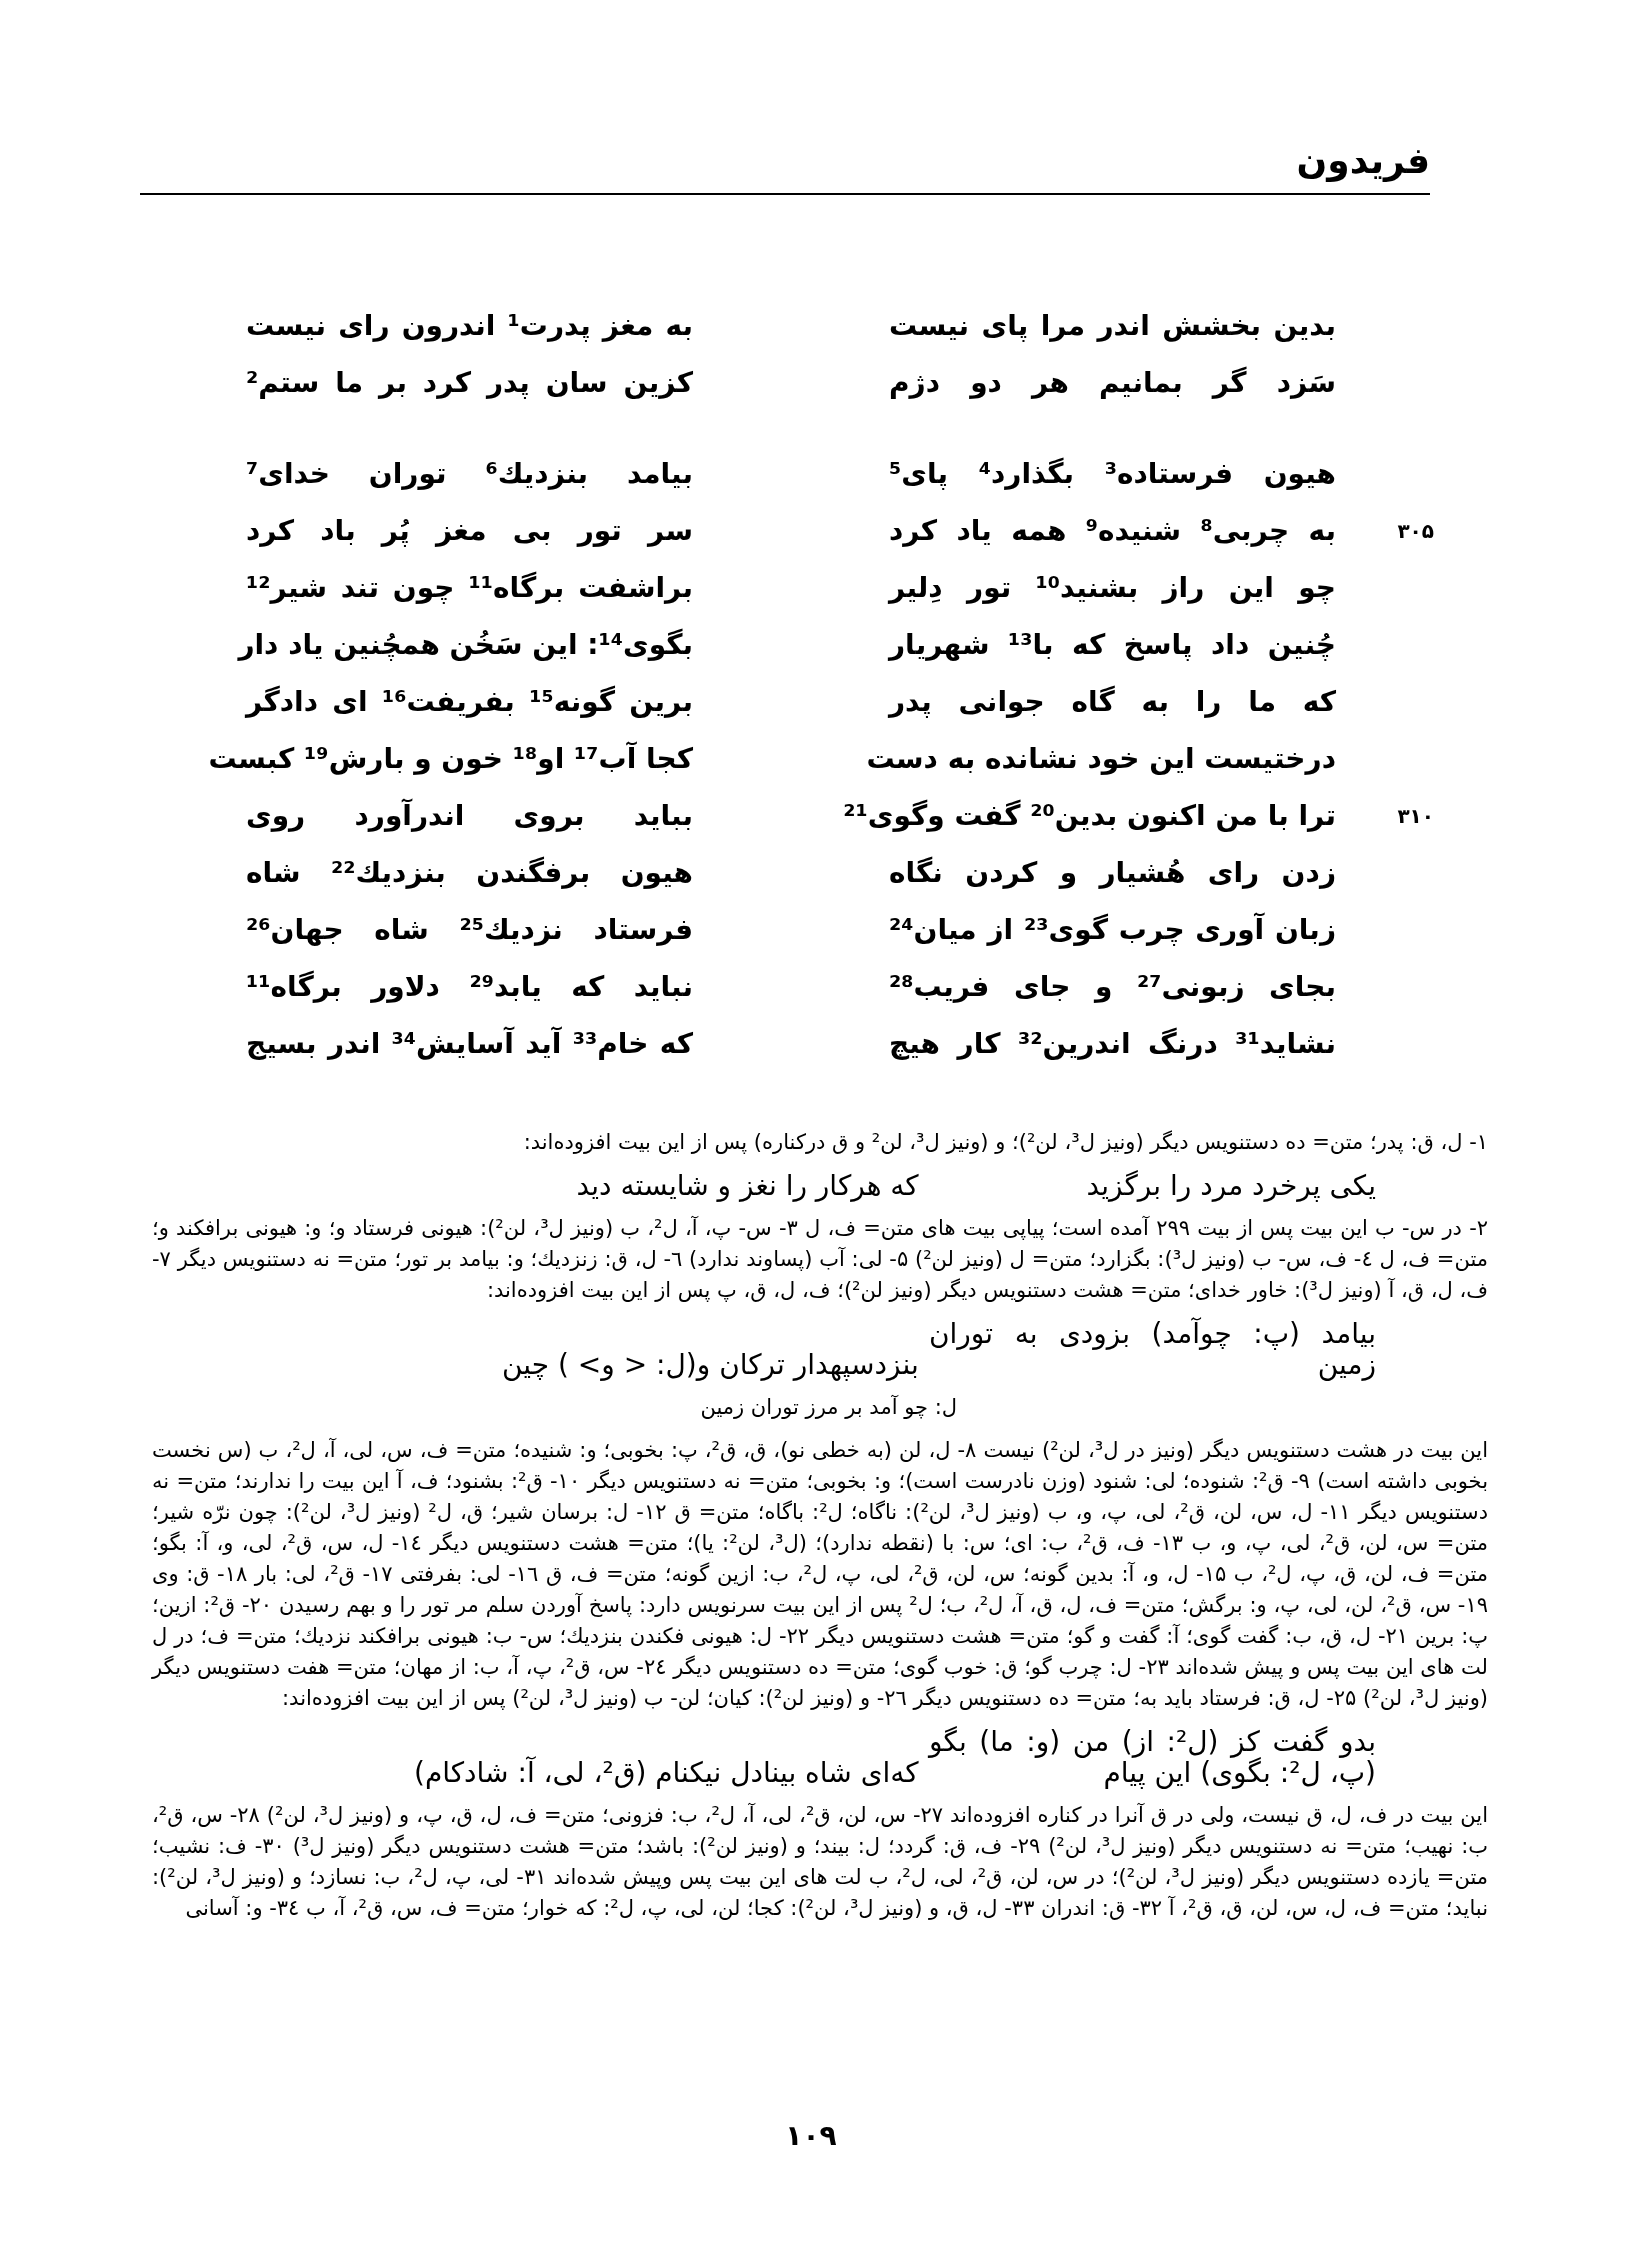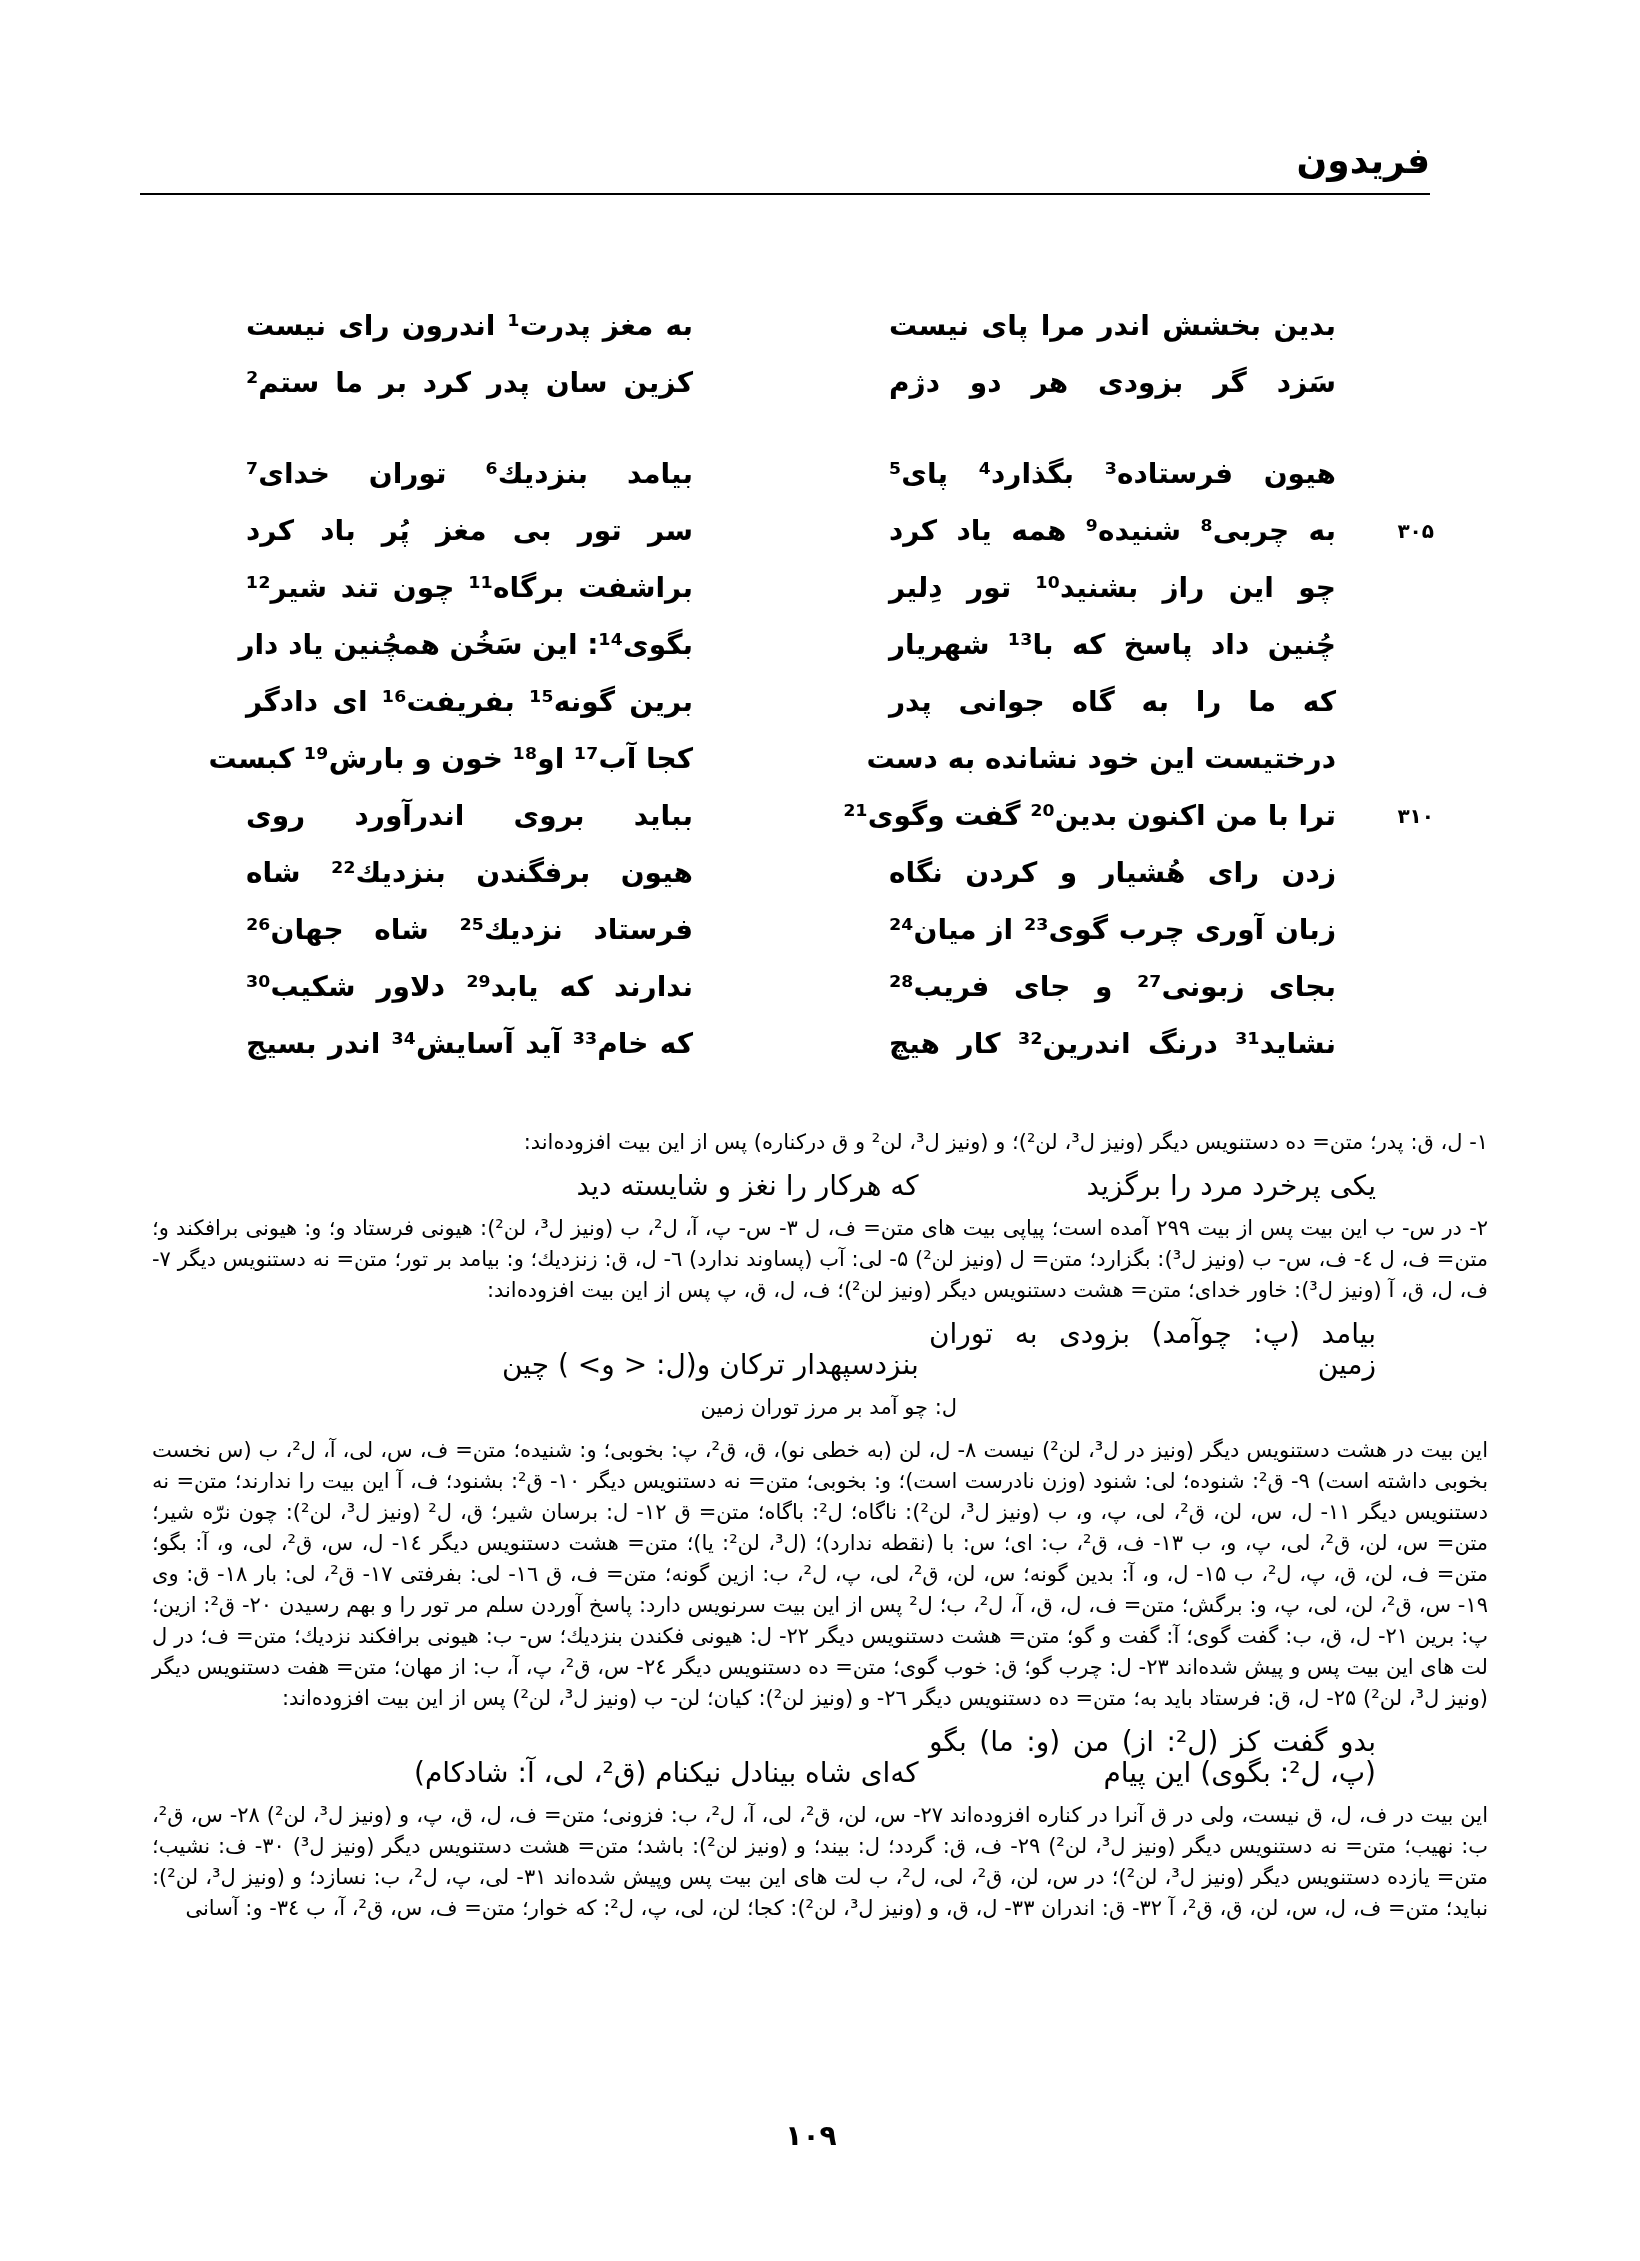--- a/index.html
+++ b/index.html
@@ -123,21 +123,21 @@
   <div class="head-rule"></div>
 
   <div class="verses">
     <div class="couplet gap-after-small">
       <span class="verse-num"></span>
       <span class="hemistich first">بدین بخشش اندر مرا پای نیست</span>
       <span class="hemistich second">به مغز پدرت¹ اندرون رای نیست</span>
     </div>
     <div class="couplet gap-after">
       <span class="verse-num"></span>
-      <span class="hemistich first">سَزد گر بزودی هر دو دژم</span>
+      <span class="hemistich first">سَزد گر بمانیم هر دو دژم</span>
       <span class="hemistich second">کزین سان پدر کرد بر ما ستم²</span>
     </div>
     <div class="couplet gap-after-small">
       <span class="verse-num"></span>
       <span class="hemistich second">بیامد بنزدیك⁶ توران خدای⁷</span>
       <span class="hemistich first">هیون فرستاده³ بگذارد⁴ پای⁵</span>
     </div>
     <div class="couplet gap-after-small">
       <span class="verse-num">۳۰۵</span>
       <span class="hemistich first">به چربی⁸ شنیده⁹ همه یاد کرد</span>
@@ -174,21 +174,21 @@
       <span class="hemistich first">زدن رای هُشیار و کردن نگاه</span>
     </div>
     <div class="couplet gap-after-small">
       <span class="verse-num"></span>
       <span class="hemistich first">زبان آوری چرب گوی²³ از میان²⁴</span>
       <span class="hemistich second">فرستاد نزدیك²⁵ شاه جهان²⁶</span>
     </div>
     <div class="couplet gap-after-small">
       <span class="verse-num"></span>
       <span class="hemistich first">بجای زبونی²⁷ و جای فریب²⁸</span>
-      <span class="hemistich second">ندارند که یابد²⁹ دلاور شکیب³⁰</span>
+      <span class="hemistich second">نباید که یابد²⁹ دلاور برگاه¹¹</span>
     </div>
     <div class="couplet">
       <span class="verse-num"></span>
       <span class="hemistich first">نشاید³¹ درنگ اندرین³² کار هیچ</span>
       <span class="hemistich second">که خام³³ آید آسایش³⁴ اندر بسیج</span>
     </div>
   </div>
 
   <div class="footnotes fn">
     <p class="fn-para">۱- ل، ق: پدر؛ متن= ده دستنویس دیگر (ونیز ل³، لن²)؛ و (ونیز ل³، لن² و ق درکناره) پس از این بیت افزوده‌اند:</p>

